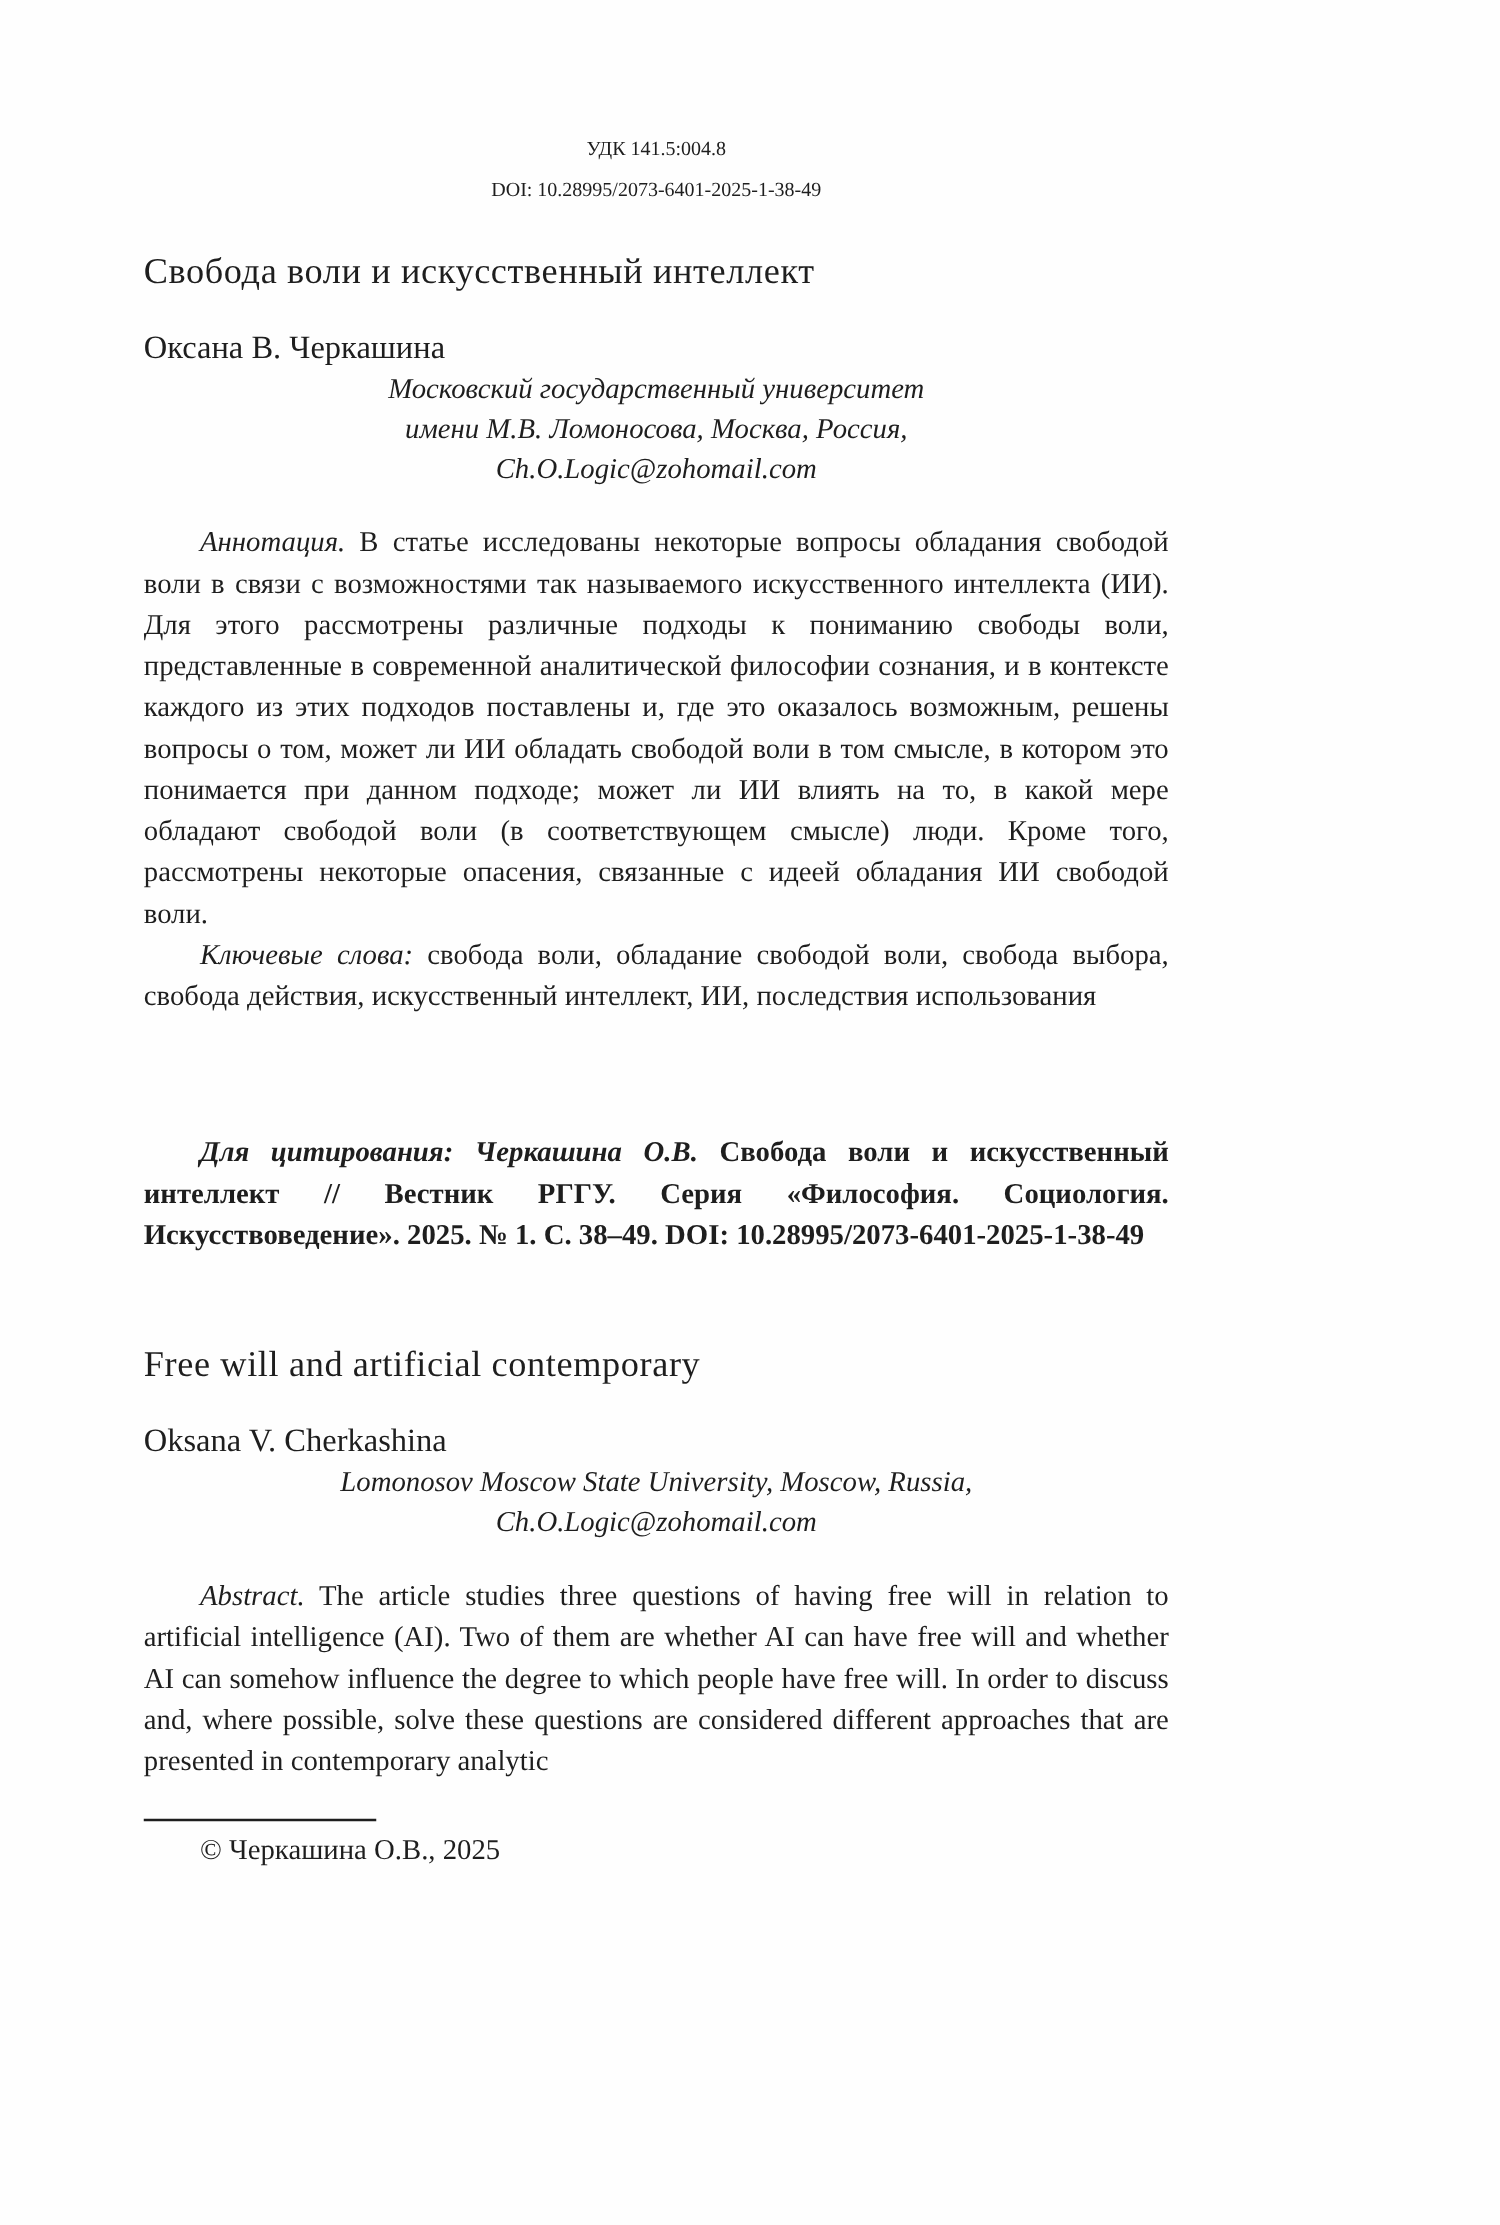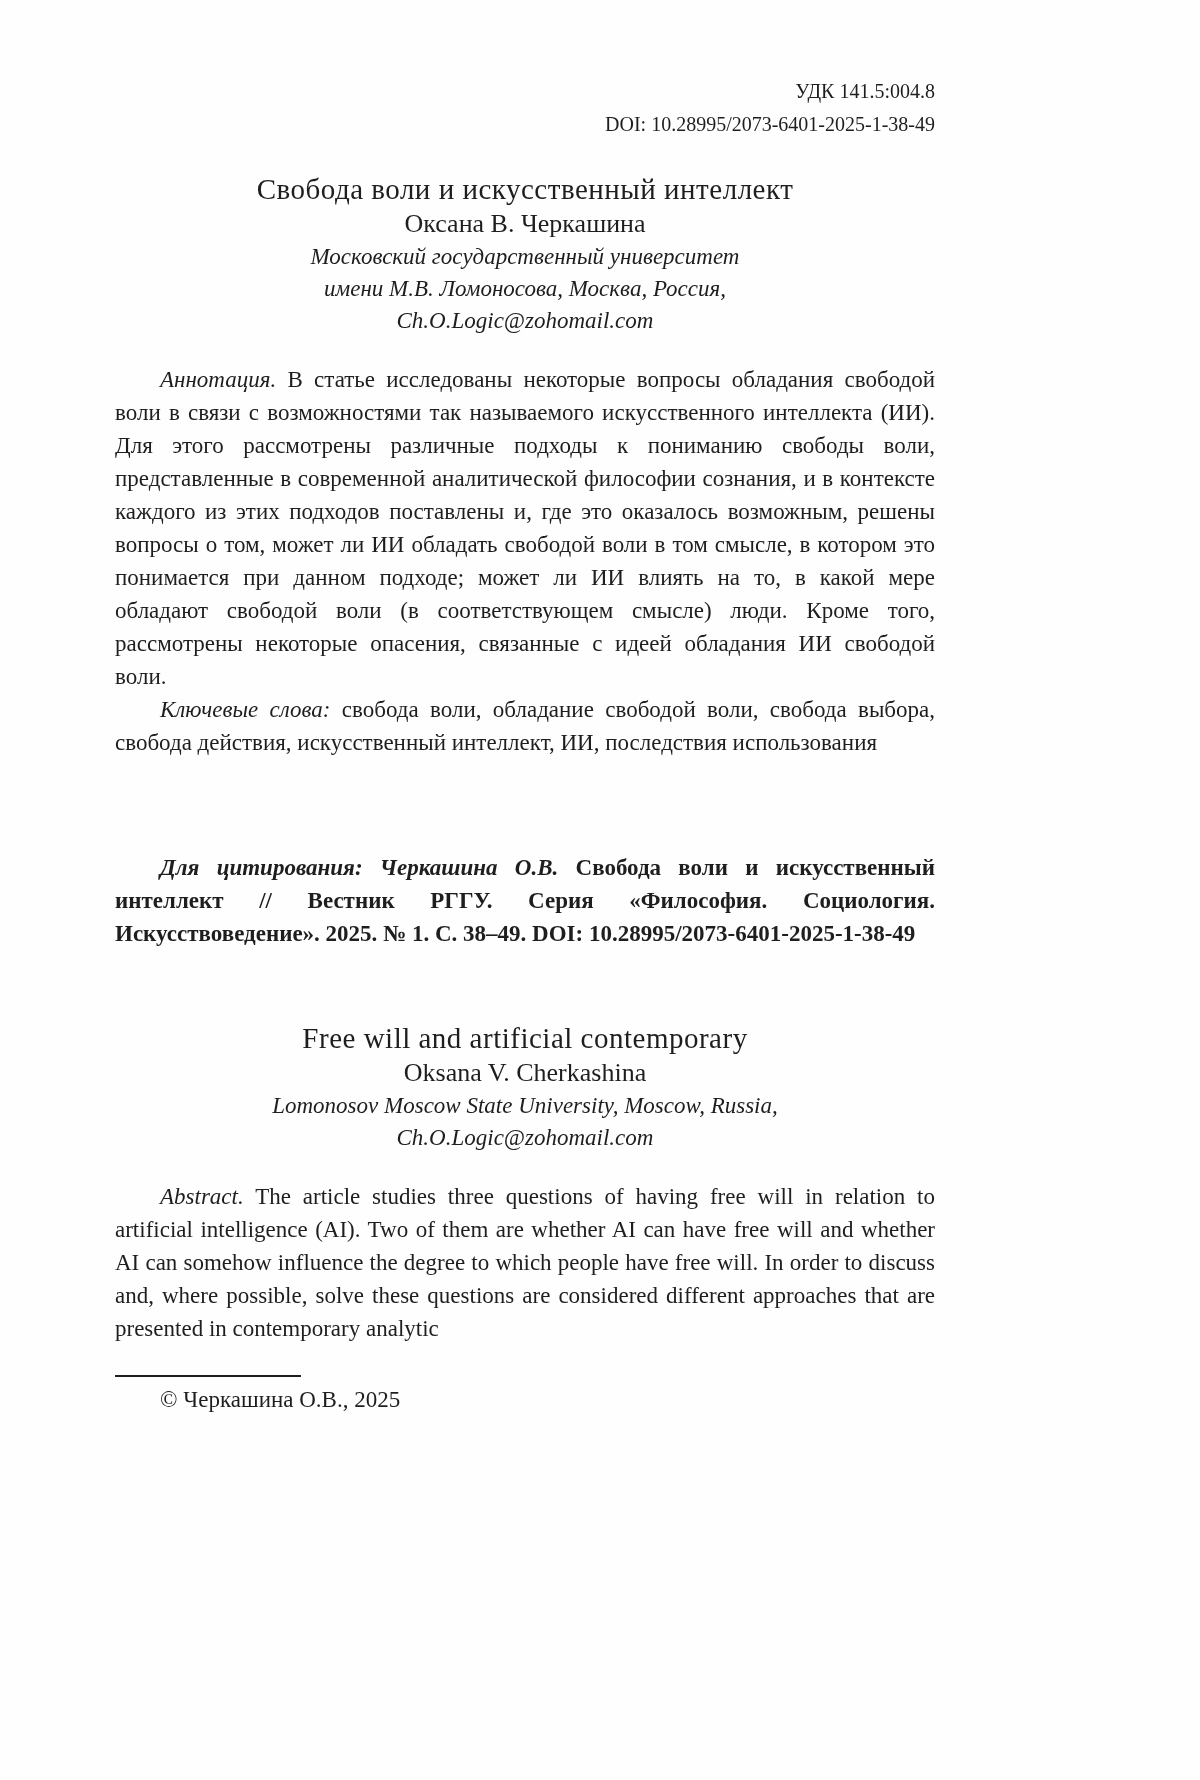--- a/index.html
+++ b/index.html
@@ -16,36 +16,37 @@
     color: #1e1e1e;
     overflow: hidden;
   }
   .content {
     position: absolute;
     left: 115px;
     top: 0;
     width: 820px;
   }
   .head-block {
-    margin-top: 75px;
-    font-size: 20px;
+    margin-top: 103px;
+    font-size: 16px;
     line-height: 33px;
-    text-align: right;
+    text-align: center;
   }
   .article-title {
     margin-top: 30px;
     font-size: 29px;
     line-height: 36px;
-    text-align: center;
+    text-align: left;
     letter-spacing: 0.5px;
   }
   .author-name {
+    margin-top: 26px;
     font-size: 26px;
     line-height: 34px;
-    text-align: center;
+    text-align: left;
   }
   .affiliation {
     font-size: 23px;
     line-height: 32px;
     text-align: center;
     font-style: italic;
   }
   .para {
     margin: 0;
     text-align: justify;

